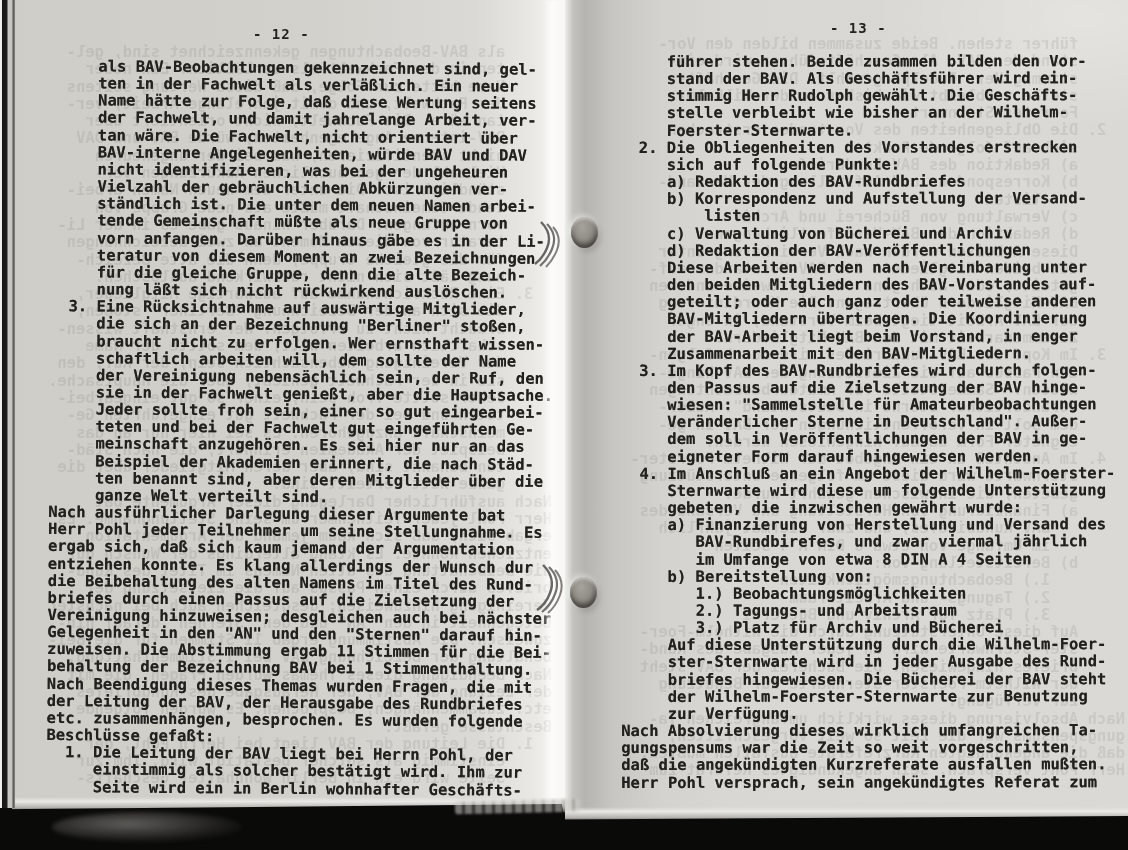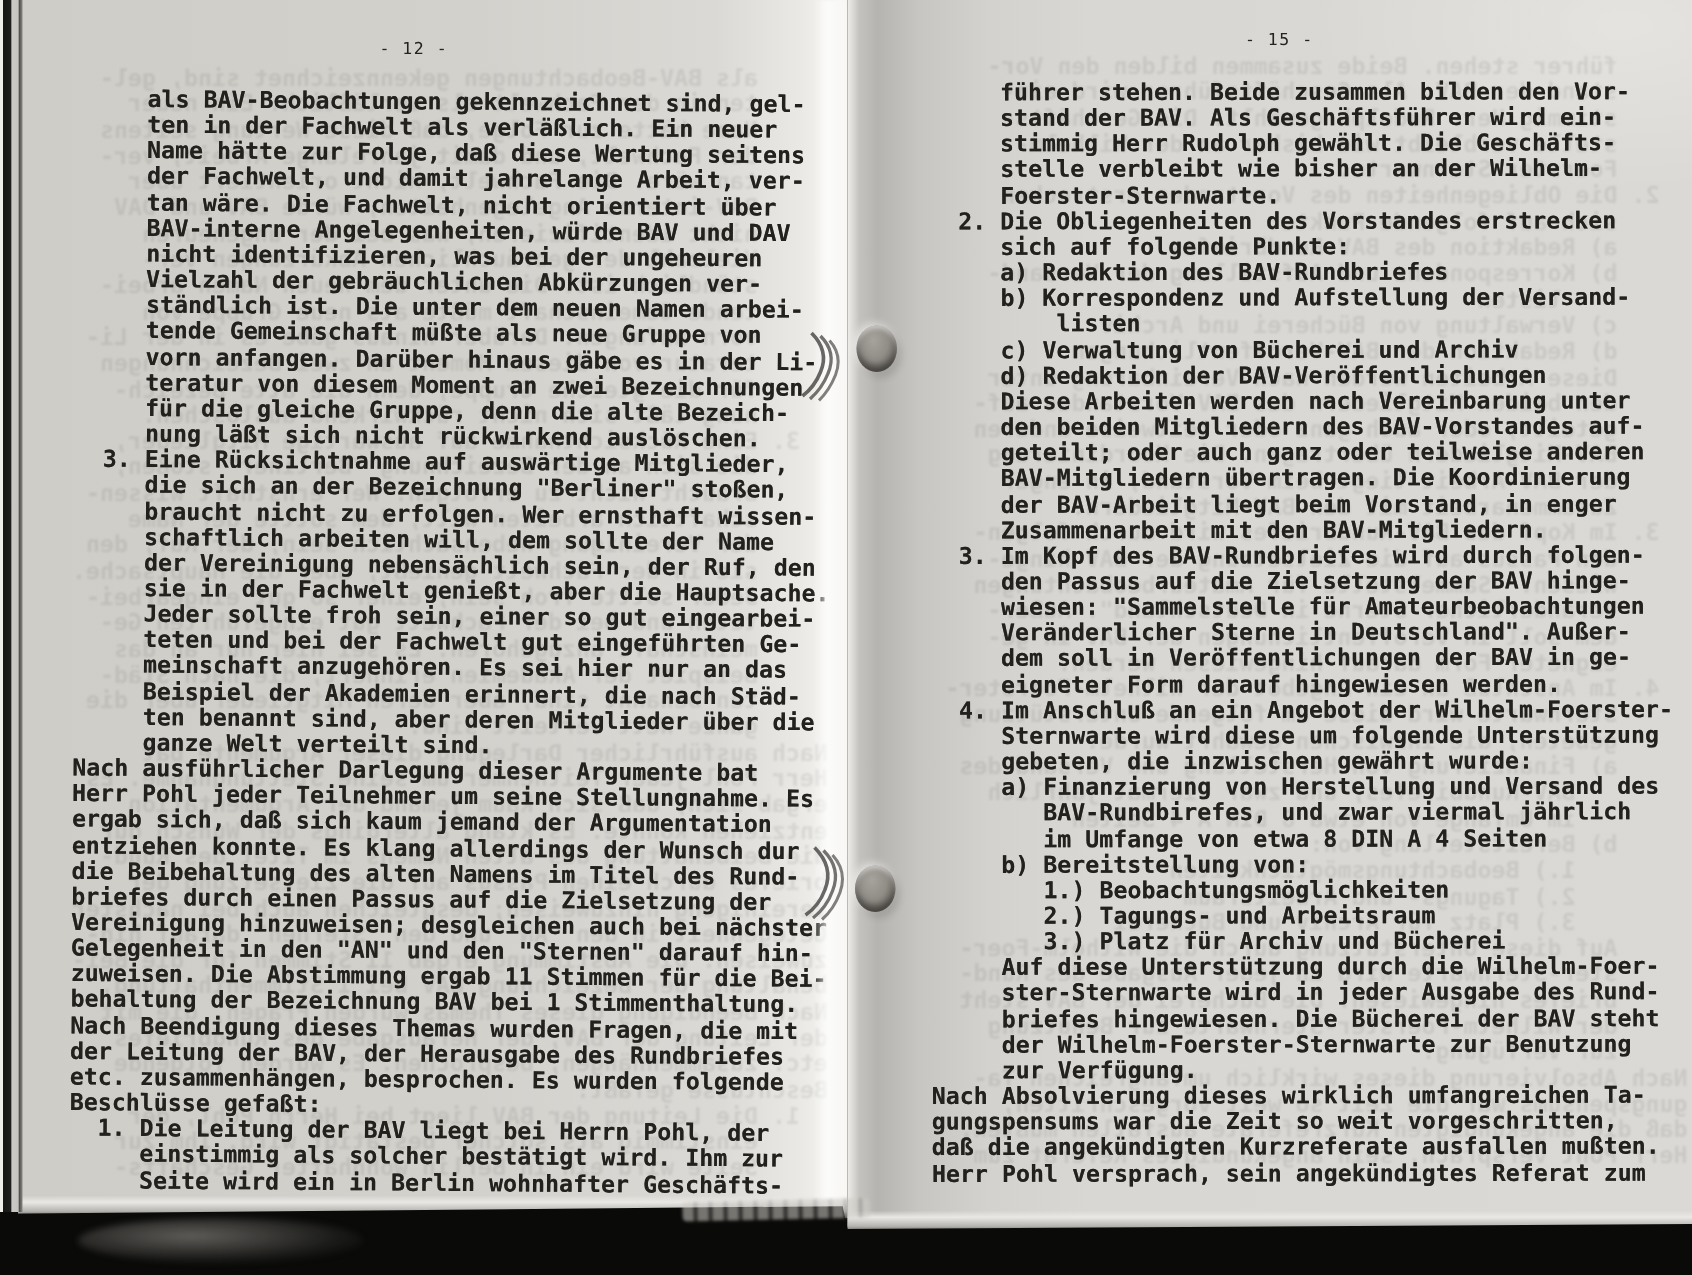--- a/index.html
+++ b/index.html
@@ -7,21 +7,21 @@
          font-family:"DejaVu Sans Mono","Liberation Mono",monospace;}
   .page{position:absolute;top:0;overflow:hidden;}
   .page-left{left:12px;width:553px;height:812px;
     background:linear-gradient(90deg,#cfcdc8 0%,#d3d1cc 55%,#dbd9d5 84%,#e9e8e4 94%,#f8f7f4 100%);}
   .page-right{left:565px;width:563px;height:822px;
     background:linear-gradient(90deg,#eeede9 0px,#c4c2be 8px,#b6b4b0 20px,#c8c6c2 48px,#d4d2ce 95px,#d9d7d3 160px,#dbd9d5 100%);}
   .page-right::before{content:"";position:absolute;inset:0;
     background:radial-gradient(ellipse 300px 160px at 92% 2%,rgba(255,255,255,.28),rgba(255,255,255,0) 70%);}
   .page::after{content:"";position:absolute;left:0;right:0;bottom:0;height:15px;
     background:linear-gradient(180deg,rgba(0,0,0,0) 0%,#e9e8e5 30%,#b5b3af 70%,#4d4b47 100%);}
-  .page-number{position:absolute;font-size:11px;font-weight:normal;color:#242320;
+  .page-number{position:absolute;font-size:14px;font-weight:bold;color:#242320;
     letter-spacing:1px;white-space:pre;}
   .page-body{position:absolute;font-size:15.5px;line-height:17.15px;font-weight:bold;
     color:#22211e;white-space:pre;text-shadow:0 0 .4px rgba(30,30,28,.6);}
   .pl-num{left:241px;top:26px;}
   .pl-body{left:34px;top:58px;transform:rotate(.45deg);transform-origin:0 100%;}
   .pr-num{left:265px;top:20px;}
   .pr-body{left:55px;top:54px;transform:rotate(-.1deg);transform-origin:0 0;}
   .ghost{position:absolute;font-size:15.5px;line-height:17.3px;font-weight:bold;
     white-space:pre;color:#3c3b38;opacity:.10;filter:blur(.7px);transform:scaleX(-1);
     pointer-events:none;}
@@ -184,21 +184,21 @@
         3.) Platz für Archiv und Bücherei
      Auf diese Unterstützung durch die Wilhelm-Foer-
      ster-Sternwarte wird in jeder Ausgabe des Rund-
      briefes hingewiesen. Die Bücherei der BAV steht
      der Wilhelm-Foerster-Sternwarte zur Benutzung
      zur Verfügung.
 Nach Absolvierung dieses wirklich umfangreichen Ta-
 gungspensums war die Zeit so weit vorgeschritten,
 daß die angekündigten Kurzreferate ausfallen mußten.
 Herr Pohl versprach, sein angekündigtes Referat zum</div>
-    <div class="page-number pr-num">- 15 -</div>
+    <div class="page-number pr-num">- 13 -</div>
     <div class="page-body pr-body">     führer stehen. Beide zusammen bilden den Vor-
      stand der BAV. Als Geschäftsführer wird ein-
      stimmig Herr Rudolph gewählt. Die Geschäfts-
      stelle verbleibt wie bisher an der Wilhelm-
      Foerster-Sternwarte.
   2. Die Obliegenheiten des Vorstandes erstrecken
      sich auf folgende Punkte:
      a) Redaktion des BAV-Rundbriefes
      b) Korrespondenz und Aufstellung der Versand-
          listen

